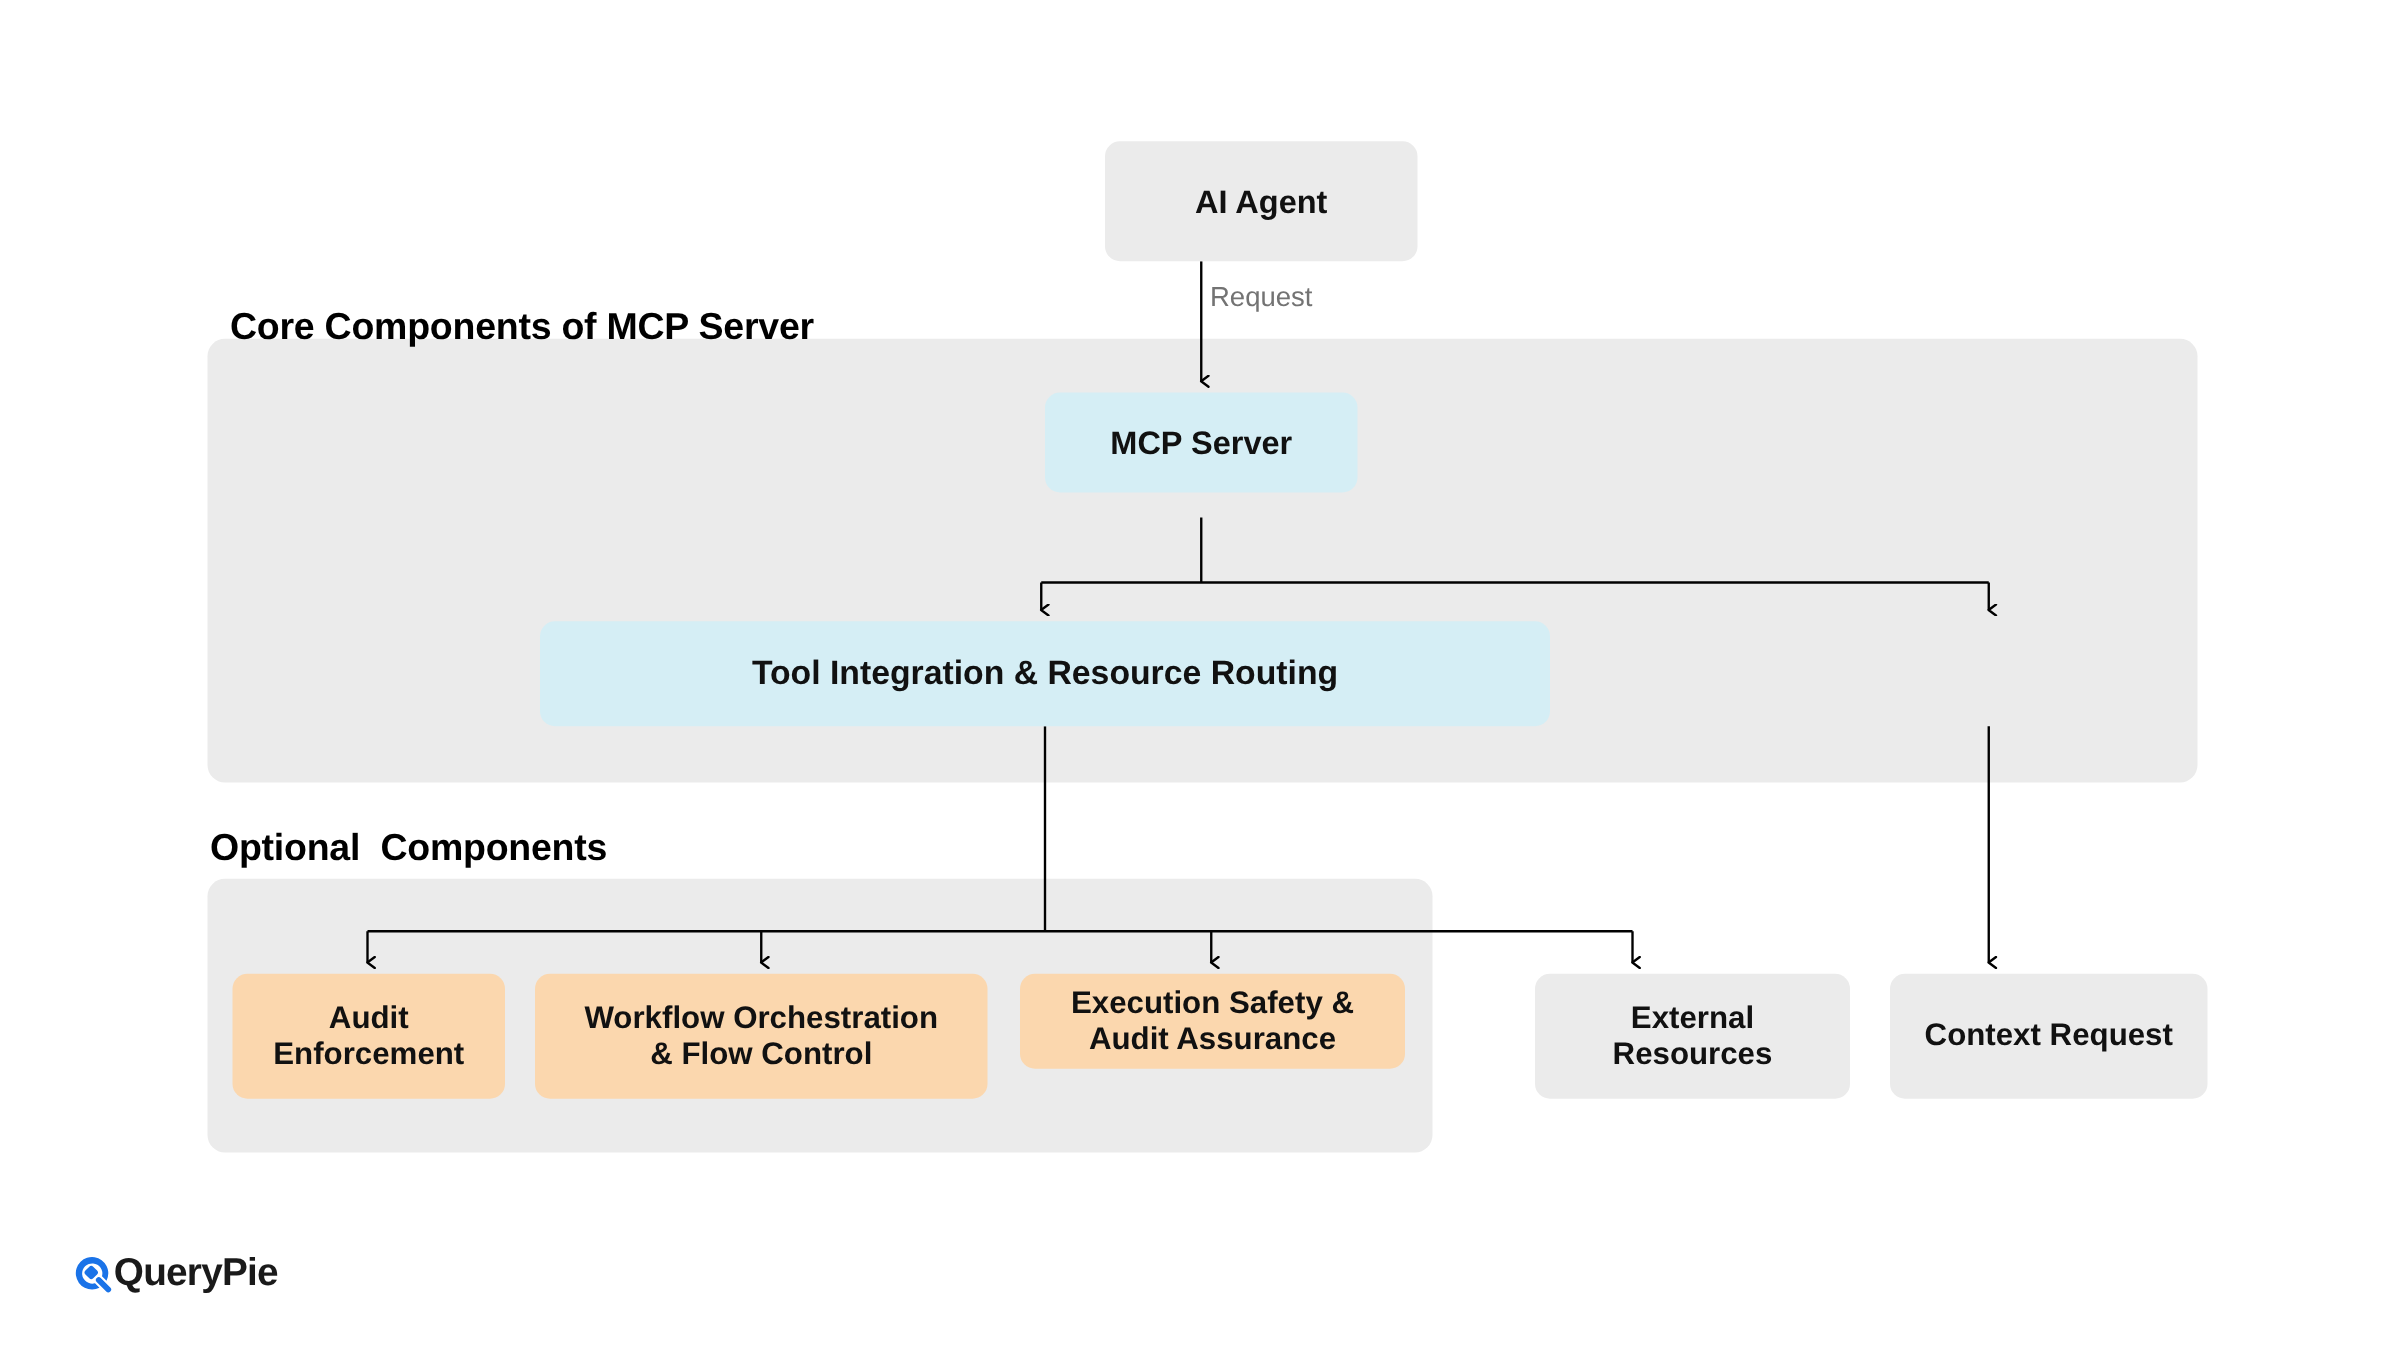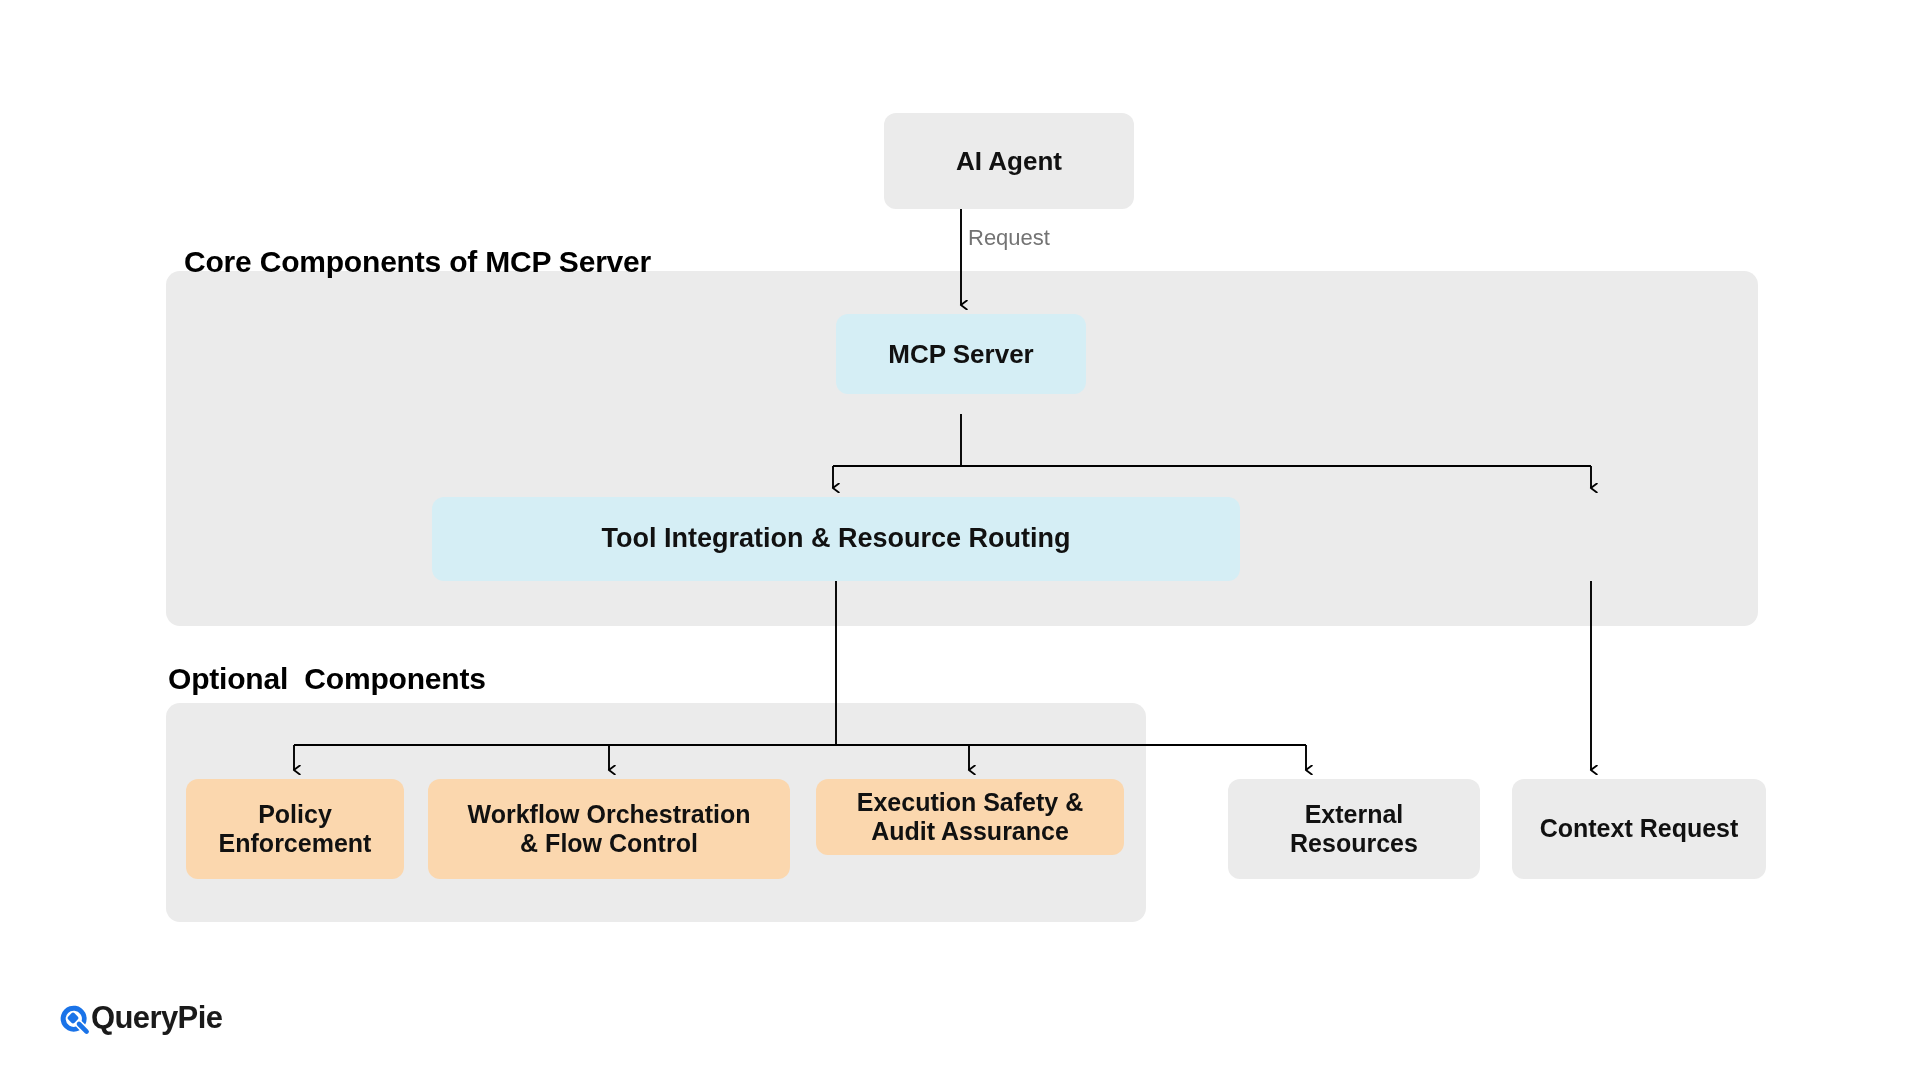--- a/index.html
+++ b/index.html
@@ -177,21 +177,21 @@
 
   <div class="edge-label" id="label-request">Request</div>
 
   <div class="node grey" id="node-ai-agent">AI Agent</div>
 
   <div class="node blue" id="node-mcp-server">MCP Server</div>
 
   <div class="node blue" id="node-tool-integration">Tool Integration &amp; Resource Routing</div>
 
 
-  <div class="node orange" id="node-policy-enforcement">Policy
+  <div class="node orange" id="node-policy-enforcement">Audit
 Enforcement</div>
 
   <div class="node orange" id="node-workflow-orchestration">Workflow Orchestration
 &amp; Flow Control</div>
 
   <div class="node orange" id="node-execution-safety">Execution Safety &amp;
 Audit Assurance</div>
 
   <div class="node grey" id="node-external-resources">External
 Resources</div>

